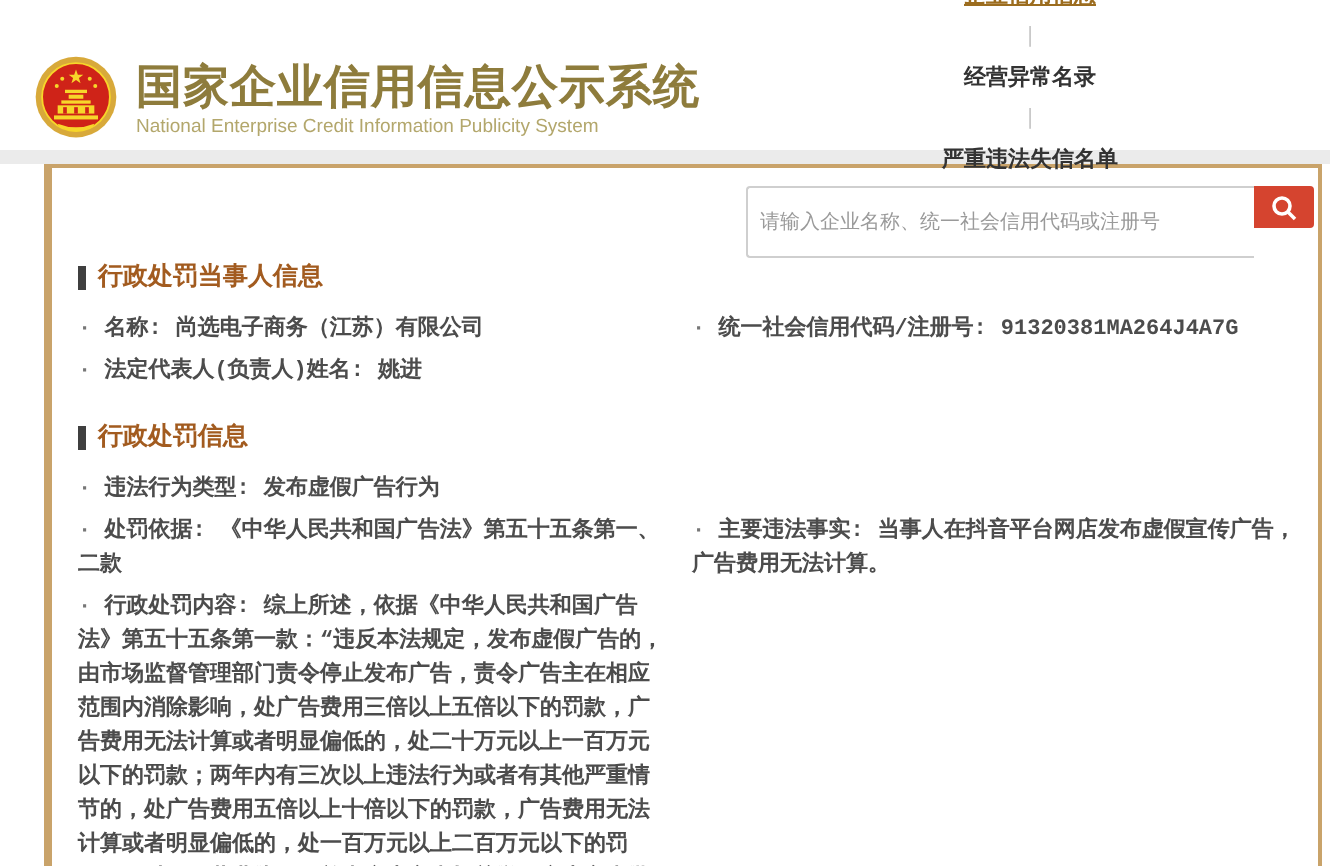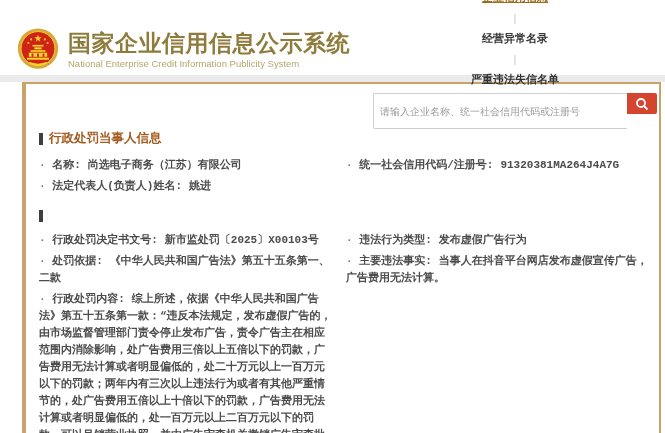--- a/index.html
+++ b/index.html
@@ -118,26 +118,24 @@
       </div>
       <div class="cell">
         <span class="lbl"></span><span class="val"></span>
       </div>
     </div>
   </section>
 
   <section>
     <h2 class="sec-title">
       <span class="sq"></span>
+      <span>行政处罚信息</span>
     </h2>
 
     <div class="row">
-      <div class="cell">
-        <span class="lbl">行政处罚决定书文号:</span><span class="val">新市监处罚〔2025〕X00103号</span>
-      </div>
       <div class="cell">
         <span class="lbl">违法行为类型:</span><span class="val">发布虚假广告行为</span>
       </div>
     </div>
 
     <div class="row">
       <div class="cell">
         <span class="lbl">处罚依据:</span><span class="val">《中华人民共和国广告法》第五十五条第一、二款</span>
       </div>
       <div class="cell">

